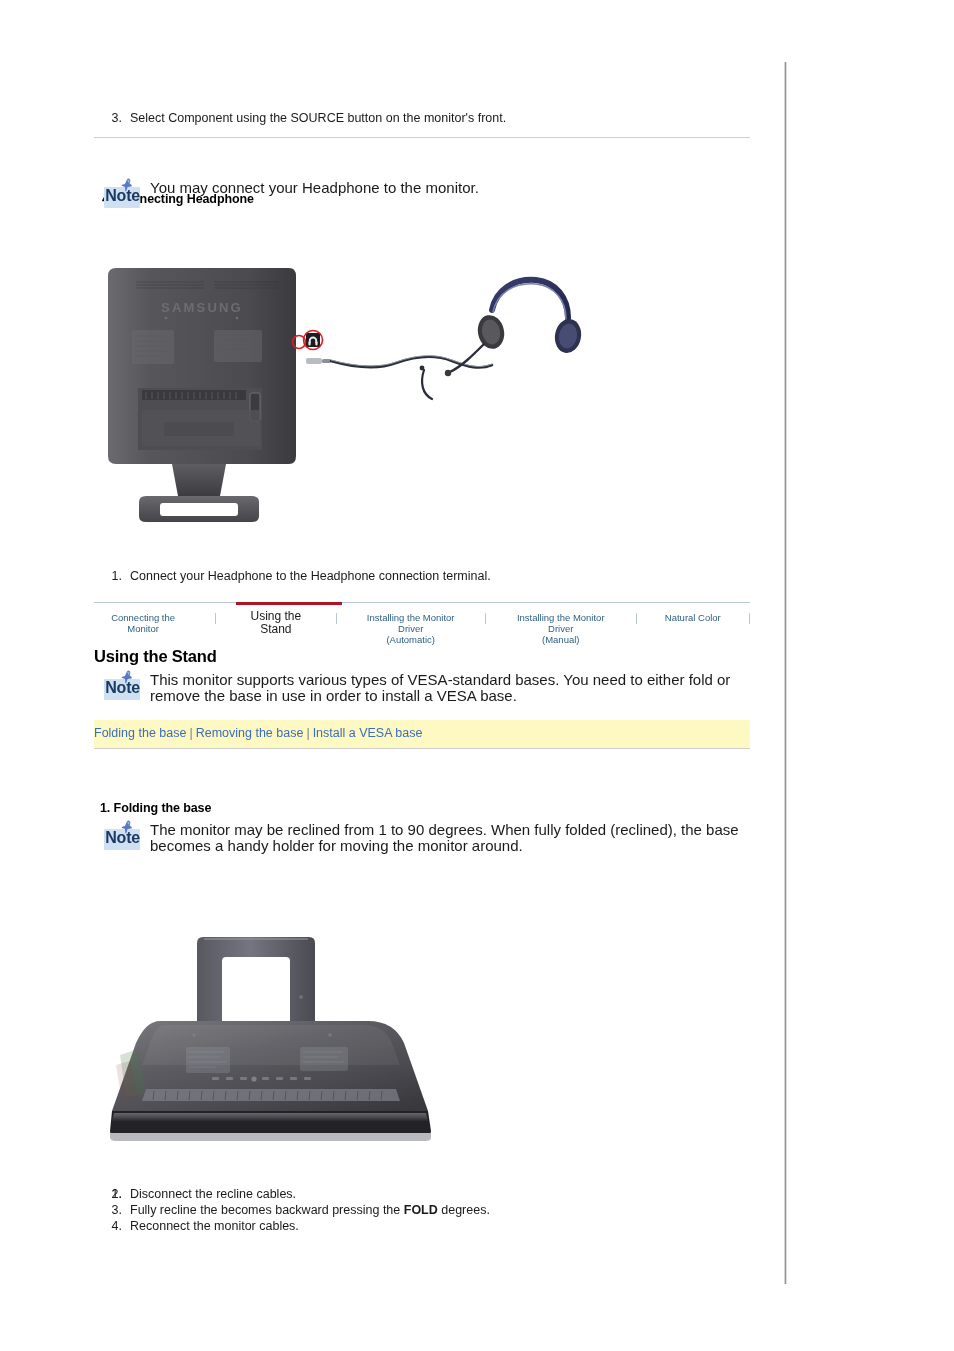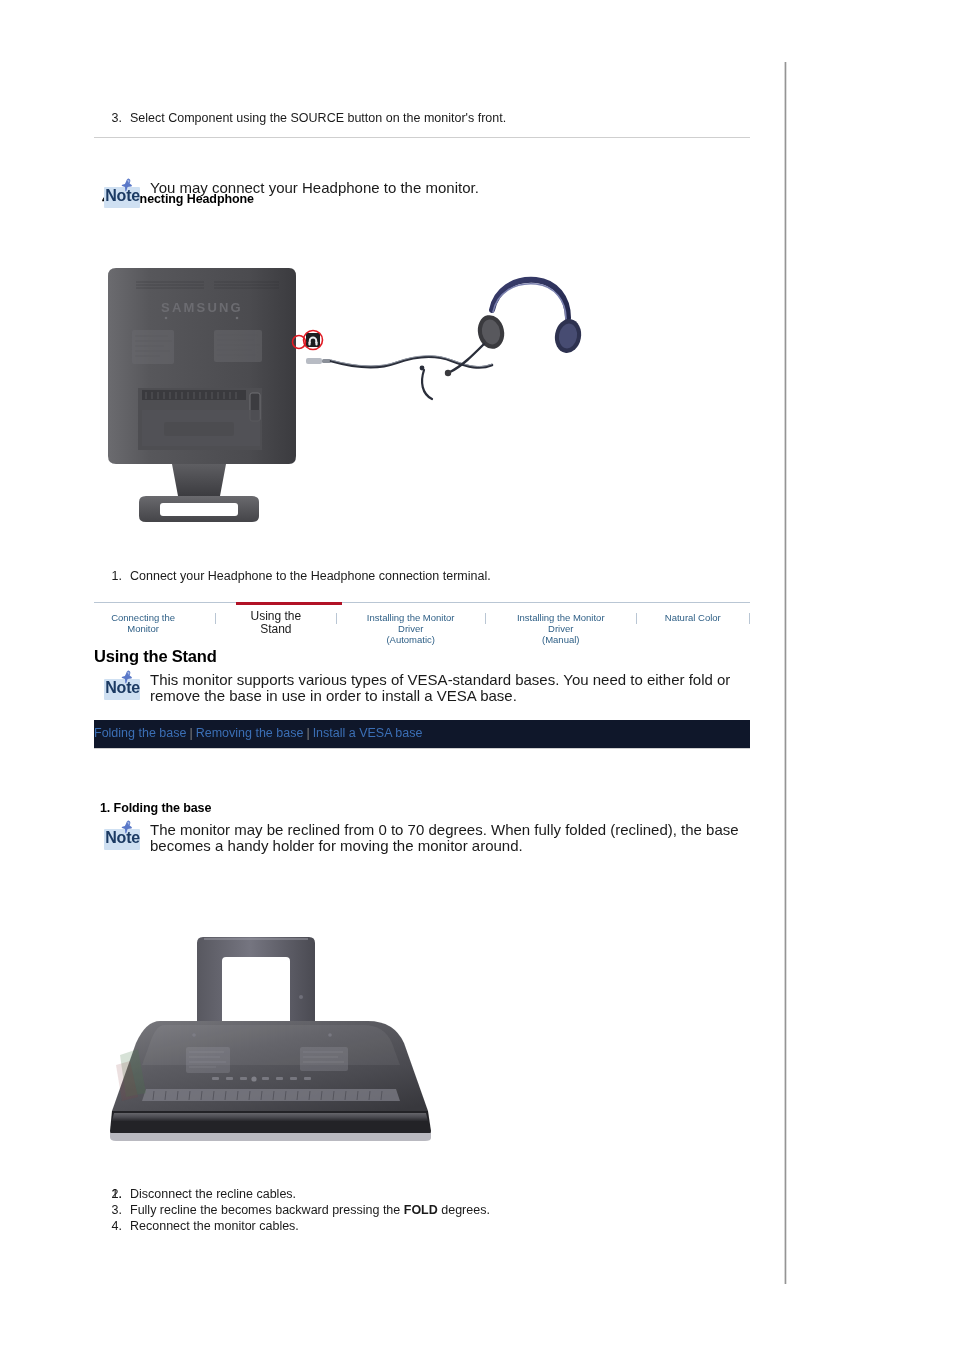--- a/index.html
+++ b/index.html
@@ -191,21 +191,21 @@
     width: 1px;
     height: 11px;
     background: #b9c6d4;
     margin: 3px 0 0 0;
     flex: 0 0 1px;
   }
 
   
   .linkbar {
     width: 656px;
-    background: #0f172a;
+    background: #fef9c3;
     padding: 5px 0 6px 0;
     font-size: 12.5px;
     line-height: 17px;
   }
   .linkbar a {
     color: #3b6fb5;
     text-decoration: none;
   }
   .linkbar .sep {
     color: #7f7f7f;
@@ -422,21 +422,21 @@
 
     <div class="note-block" style="position:absolute; left:0; top:818px; width:656px;">
       <div class="note-icon">
         <div class="chip"></div>
         <svg class="pin" viewBox="0 0 12 15">
           <path d="M7.5 0.6 C8.8 1 9.6 2.2 9.3 3.3 L8.6 5.6 L10.6 7.1 C11.2 7.6 11 8.4 10.2 8.5 L6.6 8.9 L5.3 12.9 C5.1 13.5 4.4 13.5 4.3 12.9 L4.0 9.1 L1.2 8.0 C0.5 7.7 0.6 6.9 1.4 6.7 L3.9 6.1 L5.0 3.8 C5.4 2.8 6.2 0.2 7.5 0.6 Z" fill="#5a78c8"></path>
           <path d="M6.2 2.2 C7.0 1.6 8.0 1.8 8.4 2.6 C8.8 3.4 8.4 4.4 7.5 4.8" fill="#9fb3e3"></path>
         </svg>
         <div class="chip-label">Note</div>
       </div>
-      <div class="note-text" style="max-width:592px;">The monitor may be reclined from 0 to 70 degrees. When fully folded (reclined), the base becomes a handy holder for moving the monitor around.</div>
+      <div class="note-text" style="max-width:592px;">The monitor may be reclined from 1 to 90 degrees. When fully folded (reclined), the base becomes a handy holder for moving the monitor around.</div>
     </div>
 
     <div class="figure" style="position:absolute; left:0; top:925px; width:656px; height:240px;">
       <svg width="656" height="240" viewBox="0 0 656 240">
         <defs>
           <linearGradient id="backG" x1="0.1" y1="0" x2="0.9" y2="1">
             <stop offset="0" stop-color="#76767b"></stop>
             <stop offset="0.35" stop-color="#5c5c62"></stop>
             <stop offset="0.7" stop-color="#4a4a50"></stop>
             <stop offset="1" stop-color="#38383d"></stop>

